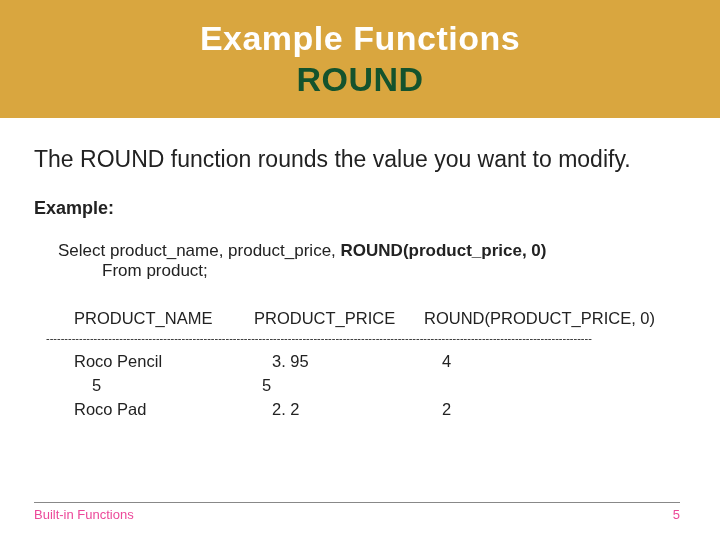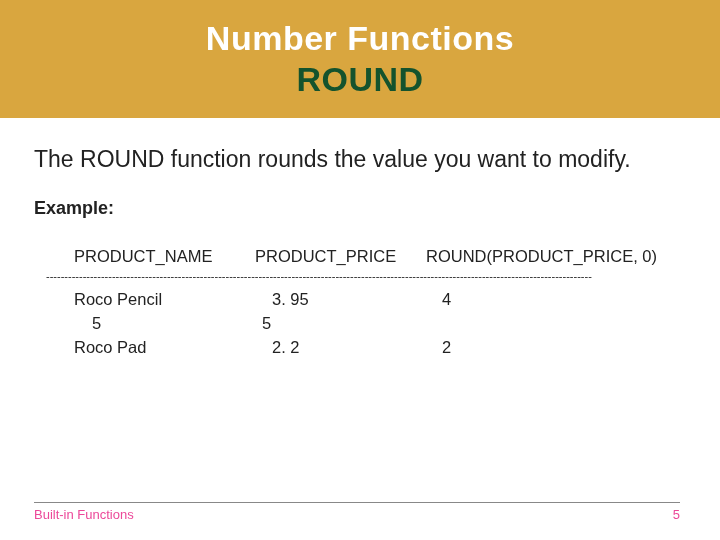--- a/index.html
+++ b/index.html
@@ -46,21 +46,21 @@
     margin-top: 28px;
     margin-left: 40px;
     font-size: 16.5px;
   }
   .result-head, .result-row {
     display: flex;
   }
   .col1 { width: 180px; }
   .col2 { width: 170px; }
   .col3 { width: 260px; }
-  .result-head { margin-bottom: 4px; justify-content: space-between; }
+  .result-head { margin-bottom: 4px; }
   .divider {
     font-size: 11px;
     letter-spacing: 0;
     color: #222;
     white-space: nowrap;
     overflow: hidden;
     margin-left: -28px;
     margin-right: -10px;
     margin-bottom: 6px;
   }
@@ -79,30 +79,36 @@
     font-size: 13px;
     color: #ec4899;
   }
 </style>
 </head>
 <body>
 
 <div class="slide">
 
   <div class="title-bar">
-    <div class="title-line1">Number Functions</div>
+    <div class="title-line1">Example Functions</div>
     <div class="title-line2">ROUND</div>
   </div>
 
   <div class="body">
 
     <p class="desc">The ROUND function rounds the value you want to modify.</p>
 
     <p class="example-label">Example:</p>
 
+    <div class="query">
+      <div class="query-l1">
+        <span>Select  product_name, product_price, </span><span class="bold">ROUND(product_price, 0)</span>
+      </div>
+      <div class="query-l2">From product;</div>
+    </div>
 
     <div class="result">
       <div class="result-head">
         <div class="col1">PRODUCT_NAME</div>
         <div class="col2">PRODUCT_PRICE</div>
         <div class="col3">ROUND(PRODUCT_PRICE, 0)</div>
       </div>
       <div class="divider">-----------------------------------------------------------------------------------------------------------------------------------------------------</div>
       <div class="result-body">
         <div class="result-row">

